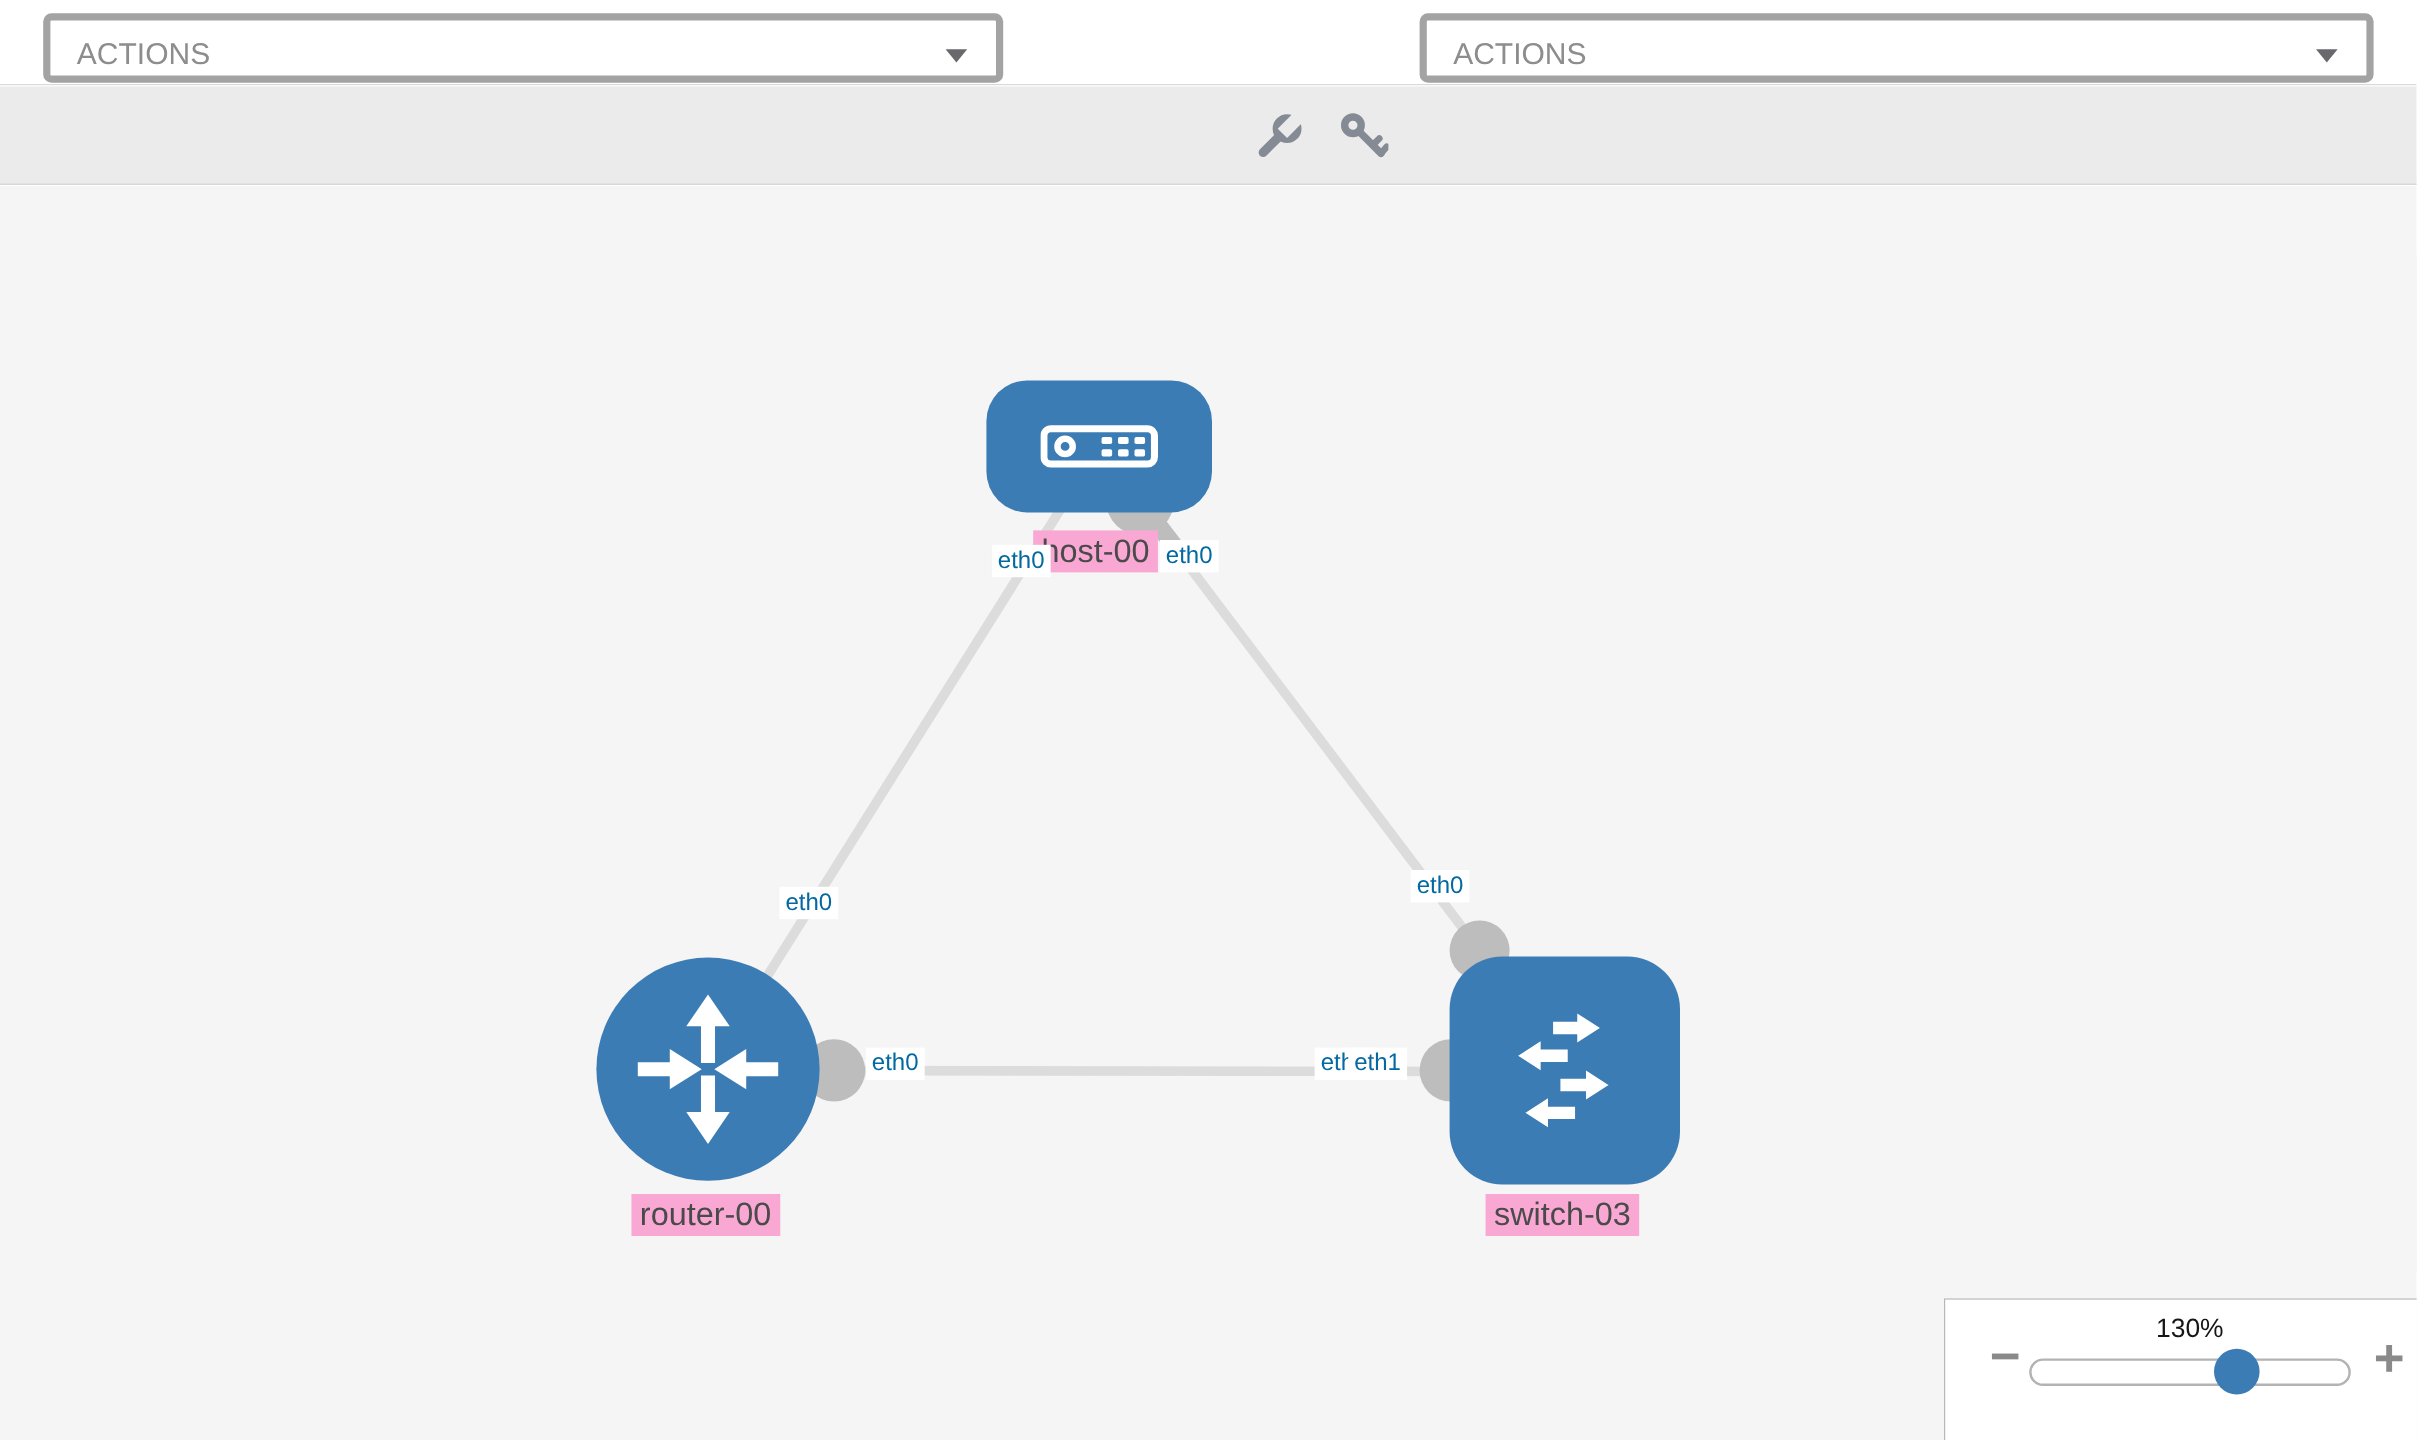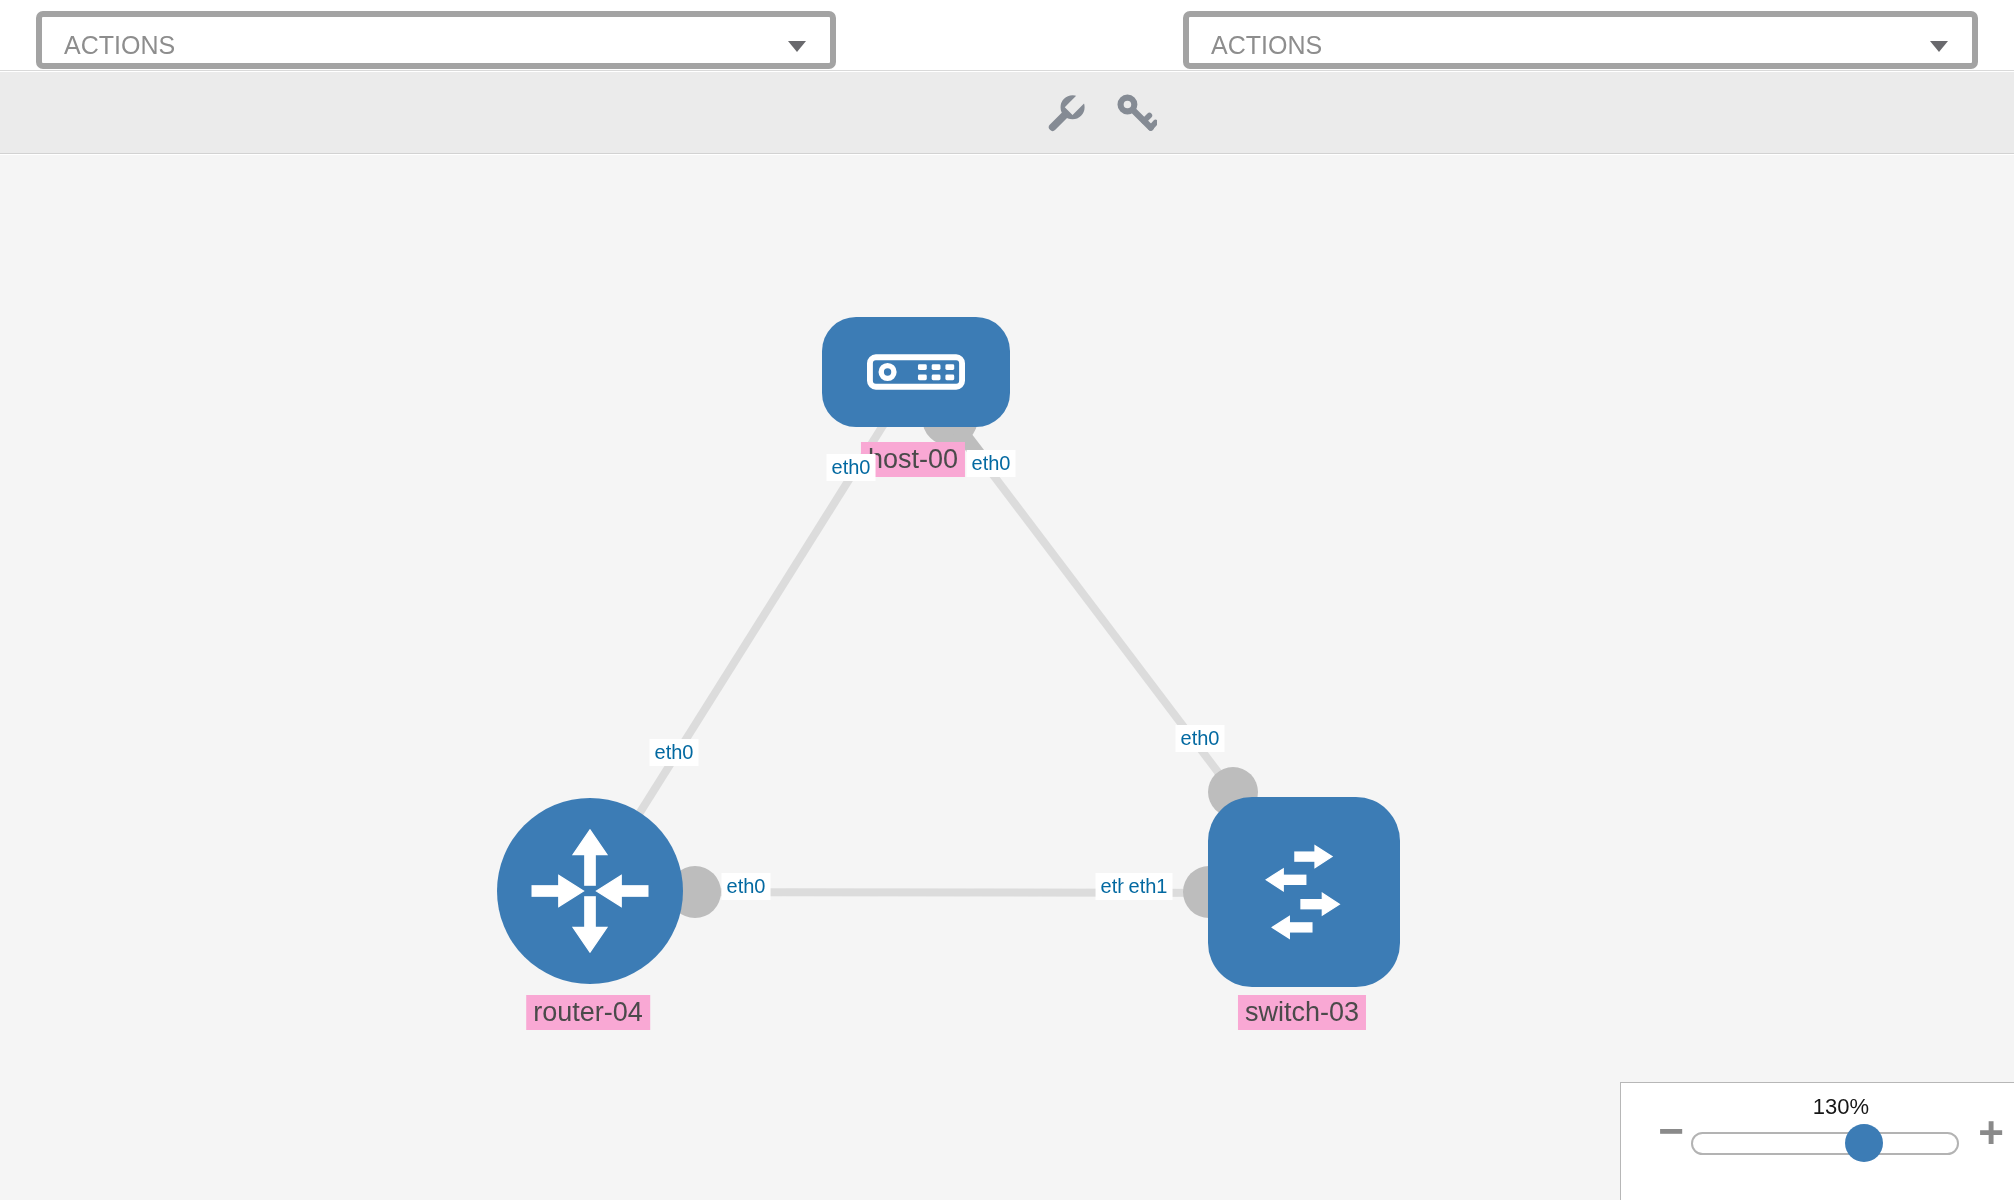--- a/index.html
+++ b/index.html
@@ -47,21 +47,21 @@
   .node-switch { left:1208px; top:642px; width:192px; height:190px; border-radius:44px; }
 
   .node-label { position:absolute; transform:translateX(-50%); background:#f9a8d4;
                 color:#4a4a4a; font-size:27px; padding:2px 7px; white-space:nowrap; }
   .iface-label { position:absolute; transform:translateX(-50%); background:#fff;
                  color:#0369a1; font-size:20px; padding:2px 5px; white-space:nowrap; }
 
   
   .zoom-panel { position:absolute; left:1620px; top:1082px; width:420px; height:140px;
                 background:#fff; border:1px solid #b7b7b7; z-index:20; }
-  .zoom-level { position:absolute; left:180px; top:11px; width:80px; text-align:center;
+  .zoom-level { position:absolute; left:152px; top:11px; width:80px; text-align:right;
                 font-size:22px; color:#161616; }
   .zoom-minus { position:absolute; left:28px; top:28px; width:44px; height:44px;
                 font-size:44px; font-weight:bold; color:#8a8a8a; line-height:40px;
                 text-align:center; cursor:pointer; }
   .zoom-plus  { position:absolute; left:348px; top:28px; width:44px; height:44px;
                 font-size:44px; font-weight:bold; color:#8a8a8a; line-height:44px;
                 text-align:center; cursor:pointer; }
   .zoom-track { position:absolute; left:70px; top:49px; width:268px; height:23px;
                 background:#fff; border:2px solid #b3b3b3; border-radius:12px; cursor:pointer; }
   .zoom-thumb { position:absolute; left:224px; top:41px; width:38px; height:38px;
@@ -161,21 +161,21 @@
           <polygon points="19,40 33,31 33,49" stroke-width="1"></polygon>
           <line x1="47" y1="60" x2="66" y2="60" stroke-width="8.5"></line>
           <polygon points="79,60 65,51 65,69" stroke-width="1"></polygon>
           <line x1="57" y1="79" x2="38" y2="79" stroke-width="8.5"></line>
           <polygon points="24,79 38,70 38,88" stroke-width="1"></polygon>
         </g>
       </svg>
     </div>
 
     <div class="node-label" style="left:913px; top:287px;">host-00</div>
-    <div class="node-label" style="left:588px; top:840px;">router-04</div>
+    <div class="node-label" style="left:588px; top:840px;">router-00</div>
     <div class="node-label" style="left:1302px; top:840px;">switch-03</div>
 
     <div class="iface-label" style="left:851px; top:299px;">eth0</div>
     <div class="iface-label" style="left:991px; top:295px;">eth0</div>
     <div class="iface-label" style="left:674px; top:584px;">eth0</div>
     <div class="iface-label" style="left:1200px; top:570px;">eth0</div>
     <div class="iface-label" style="left:746px; top:718px;">eth0</div>
     <div class="iface-label" style="left:1120px; top:718px; z-index:1;">eth0</div>
     <div class="iface-label" style="left:1148px; top:718px; z-index:2;">eth1</div>
   </div>

